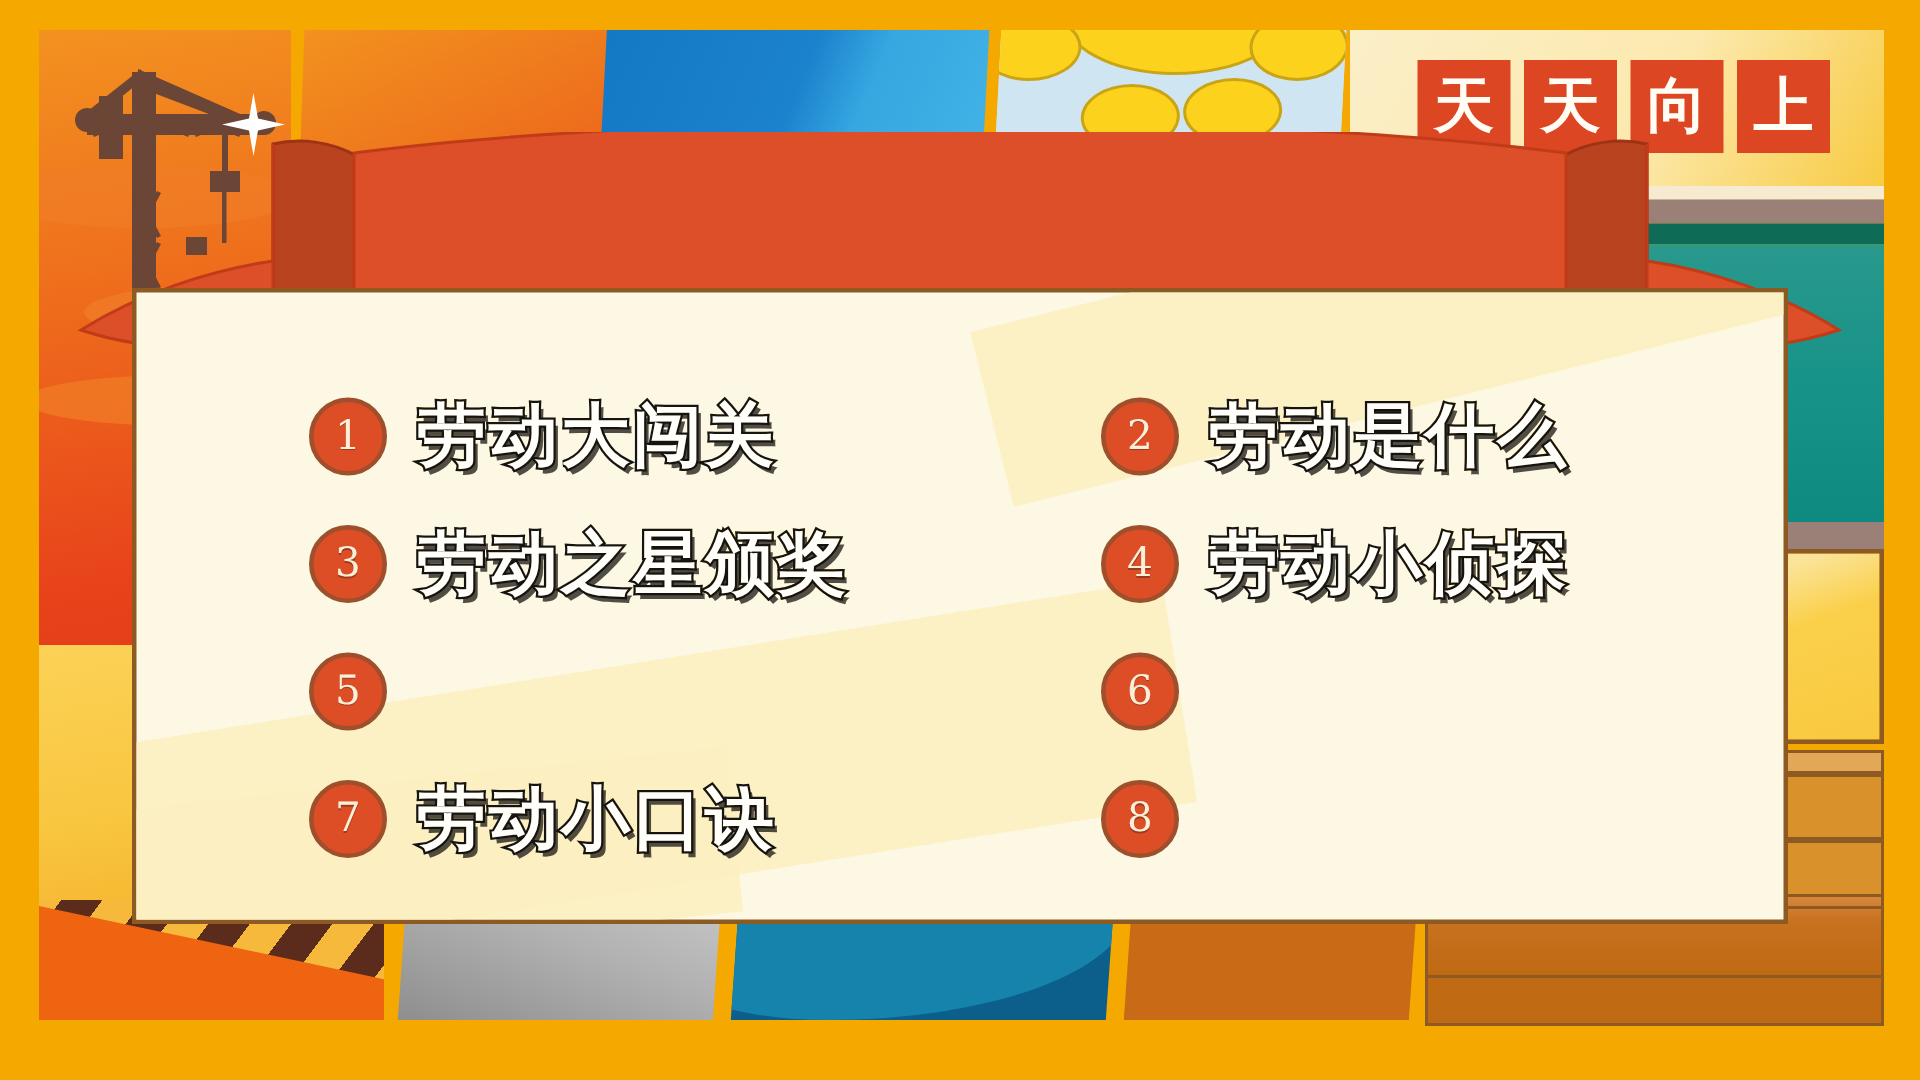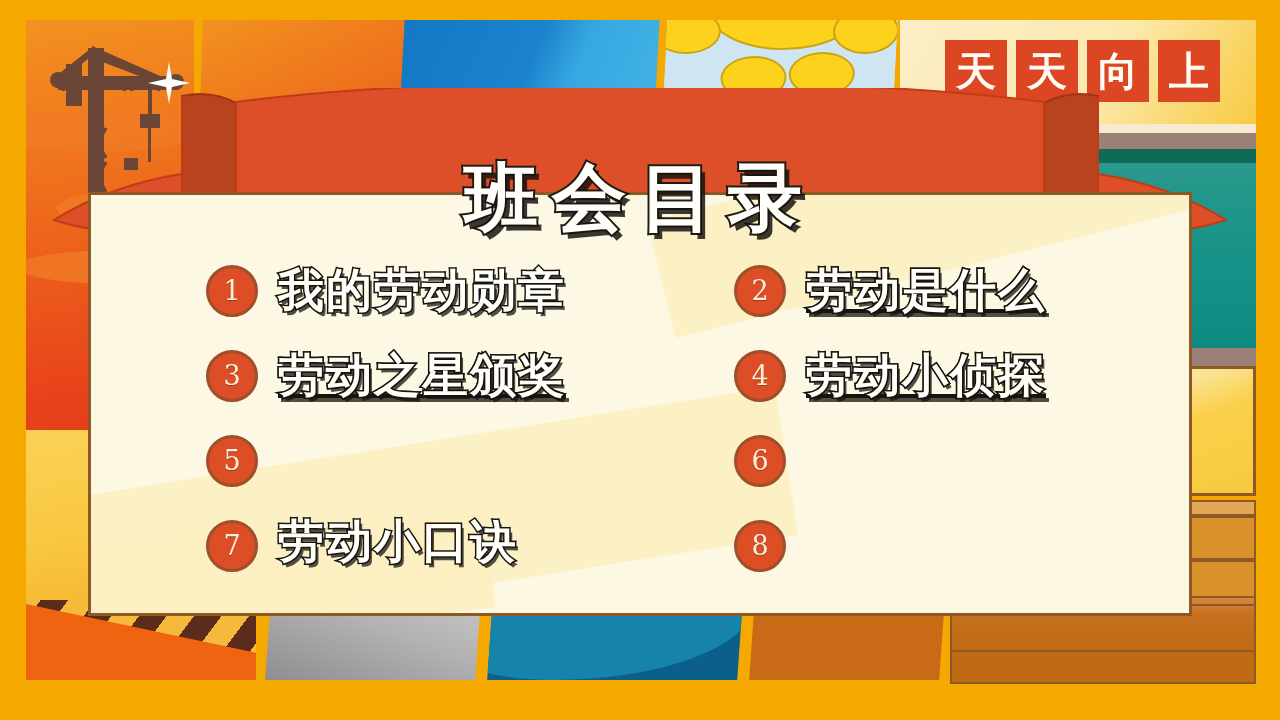--- a/index.html
+++ b/index.html
@@ -151,25 +151,25 @@
     color:#FFFEF8;
     -webkit-text-stroke:3px #17140F;
     paint-order:stroke fill;
     text-shadow:3px 4px 0 rgba(23,20,15,.75);
     background:linear-gradient(90deg,#F4B41A 0%,#FFFEF8 55%,#FFFEF8 100%);
     -webkit-background-clip:text;
     background-clip:text;
   }
   .item-text.grad-right{
     background:linear-gradient(90deg,#FFFEF8 0%,#FFFEF8 45%,#F4B41A 72%,#E8A307 100%);
-    -webkit-background-clip:text;background-clip:text;text-decoration:underline;
+    -webkit-background-clip:text;background-clip:text;
   }
   .item-text.grad-mid{
     background:linear-gradient(90deg,#FFFEF8 0%,#FFFEF8 38%,#F4B41A 60%,#FFFEF8 100%);
-    -webkit-background-clip:text;background-clip:text;font-family:Liberation Mono, monospace;
+    -webkit-background-clip:text;background-clip:text;
   }
 </style>
 </head>
 <body>
 
 <div id="slide">
 
   <div class="collage">
 
     <div class="tile tile-crane">
@@ -266,26 +266,25 @@
       <path d="M236 14 C450 -14 830 -14 1044 14 L1044 118 C830 150 450 150 236 118 Z" fill="#DD4F28" stroke="#C03C18" stroke-width="2"></path>
     </svg>
   </div>
 
   <div class="card">
     <div class="card-ray ray1"></div>
     <div class="card-ray ray2"></div>
     <div class="card-ray ray3"></div>
   </div>
 
-  <div class="title">班会目录</div>
 
   <div class="list">
     <div class="item">
       <span class="badge">1</span>
-      <span class="item-text">我的劳动勋章</span>
+      <span class="item-text">劳动大闯关</span>
     </div>
     <div class="item col-right">
       <span class="badge">2</span>
       <span class="item-text grad-right">劳动是什么</span>
     </div>
     <div class="item">
       <span class="badge">3</span>
       <span class="item-text grad-right">劳动之星颁奖</span>
     </div>
     <div class="item col-right">

